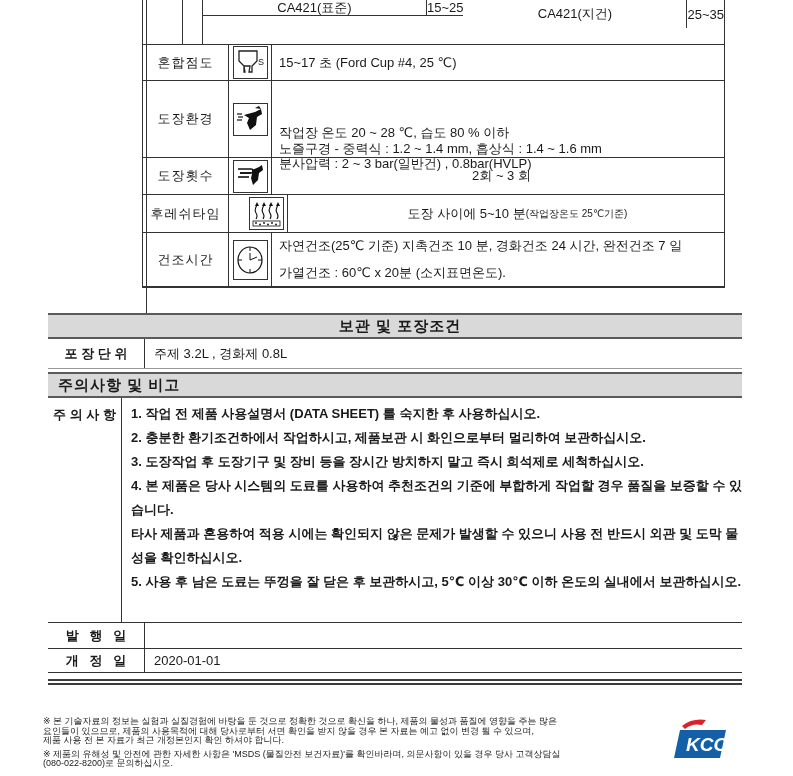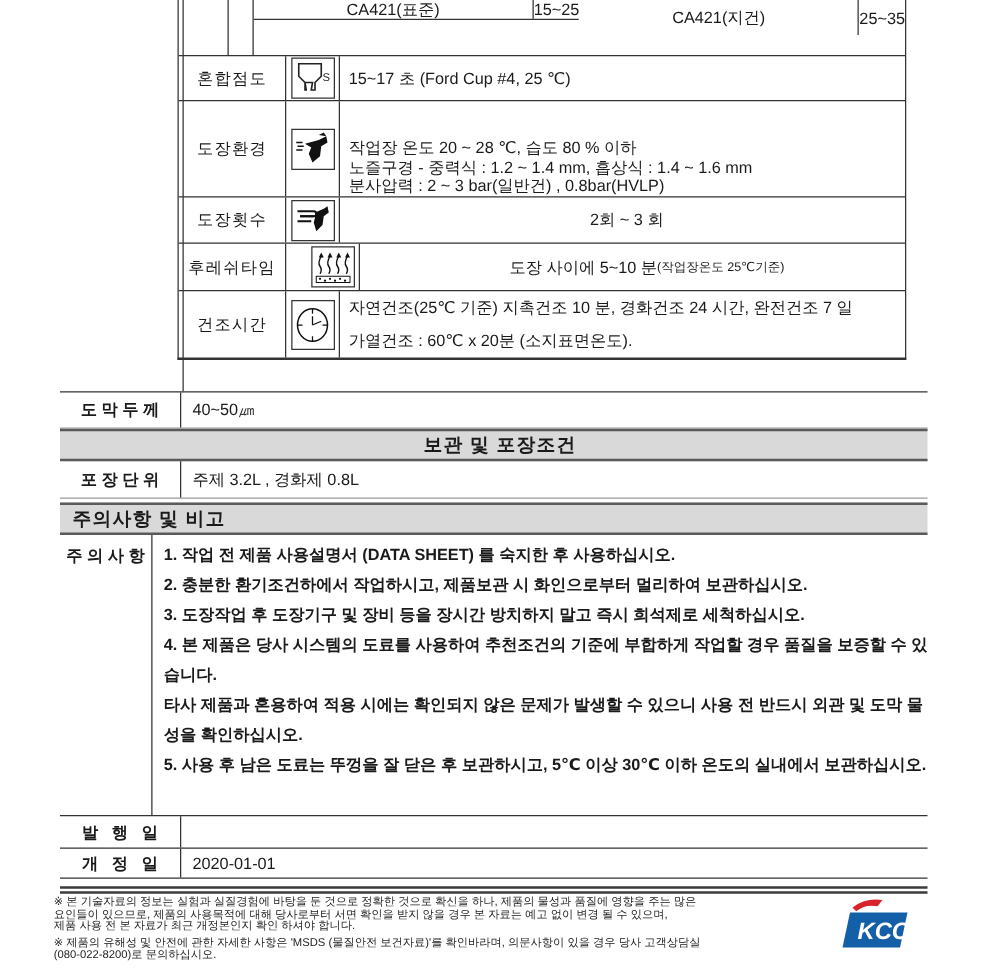--- a/index.html
+++ b/index.html
@@ -103,21 +103,21 @@
             <g stroke="#111" stroke-width="1.2">
               <line x1="2" y1="9" x2="7" y2="9"></line>
                 <line x1="3" y1="12" x2="8" y2="12"></line>
                 <line x1="2" y1="15" x2="7" y2="15"></line>
             </g>
             <path d="M9 10 L20 7 L26 4 L27 9 L22 12 L21 20 L15 25 L12 18 L14 13 Z" fill="#111"></path>
             <path d="M20 3 L24 1 L26 4 Z" fill="#111"></path>
           </svg>
         </span>
       </div>
-      <div class="tcontent" style="justify-content:flex-end;">
+      <div class="tcontent" style="justify-content:flex-start;margin-top:44px;">
         <div class="tline">작업장 온도 20 ~ 28 ℃, 습도 80 % 이하</div>
         <div class="tline">노즐구경 - 중력식 : 1.2 ~ 1.4 mm, 흡상식 : 1.4 ~ 1.6 mm</div>
         <div class="tline">분사압력 : 2 ~ 3 bar(일반건) , 0.8bar(HVLP)</div>
       </div>
     </div>
 
     <div class="trow" style="height:37px;text-align:center;">
       <div class="tlabel">도장횟수</div>
       <div class="ticon">
         <span class="icon-box">
@@ -190,24 +190,20 @@
       </div>
       <div class="tcontent" style="justify-content:space-around;">
         <div class="tline">자연건조(25℃ 기준) 지촉건조 10 분, 경화건조 24 시간, 완전건조 7 일</div>
         <div class="tline">가열건조 : 60℃ x 20분 (소지표면온도).</div>
       </div>
     </div>
   </div>
 
   <div id="lower">
 
-    <div class="frow row-thickness">
-      <div class="flabel">도 막 두 께</div>
-      <div class="fvalue">40~50㎛</div>
-    </div>
 
     <div class="band band1">
       <span>보관 및 포장조건</span>
     </div>
 
     <div class="frow row-pack">
       <div class="flabel">포 장 단 위</div>
       <div class="fvalue">주제 3.2L , 경화제 0.8L</div>
     </div>
 

